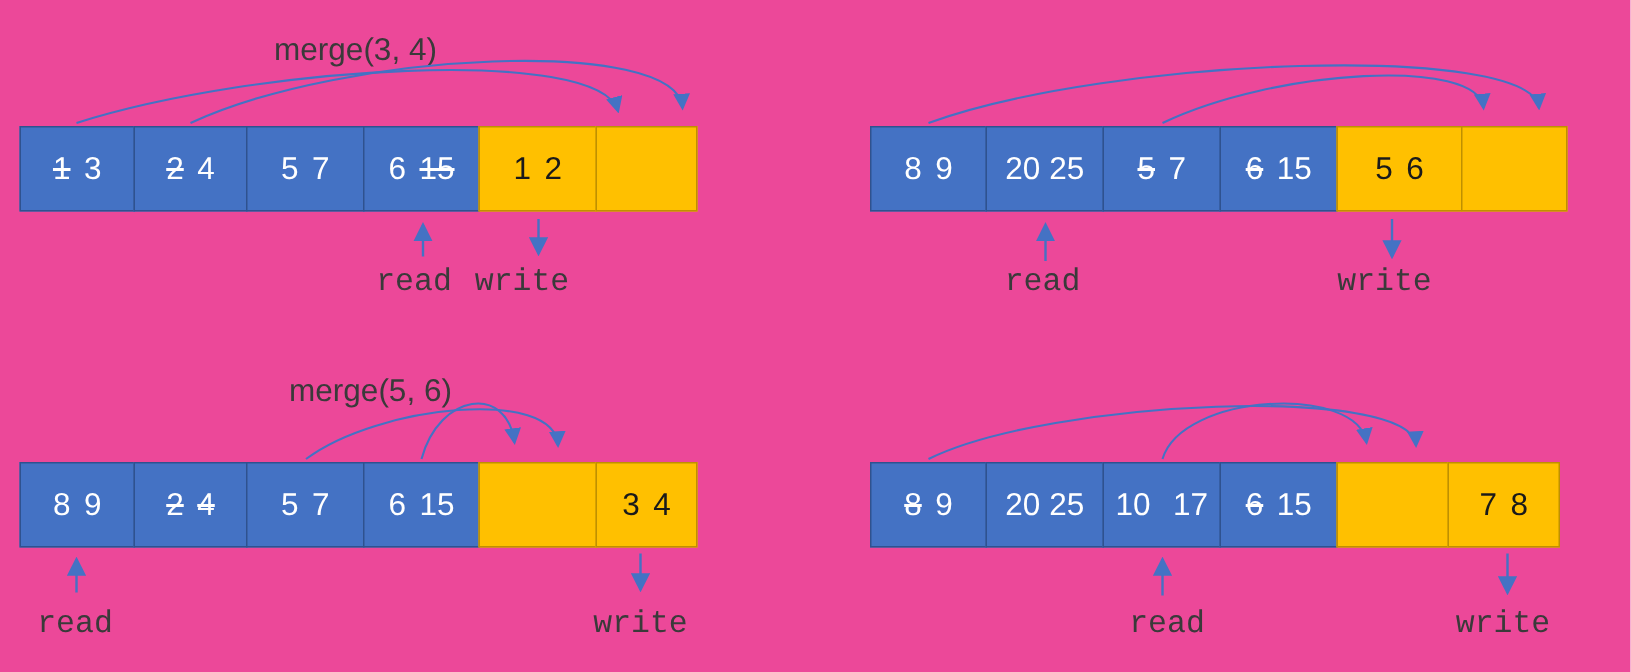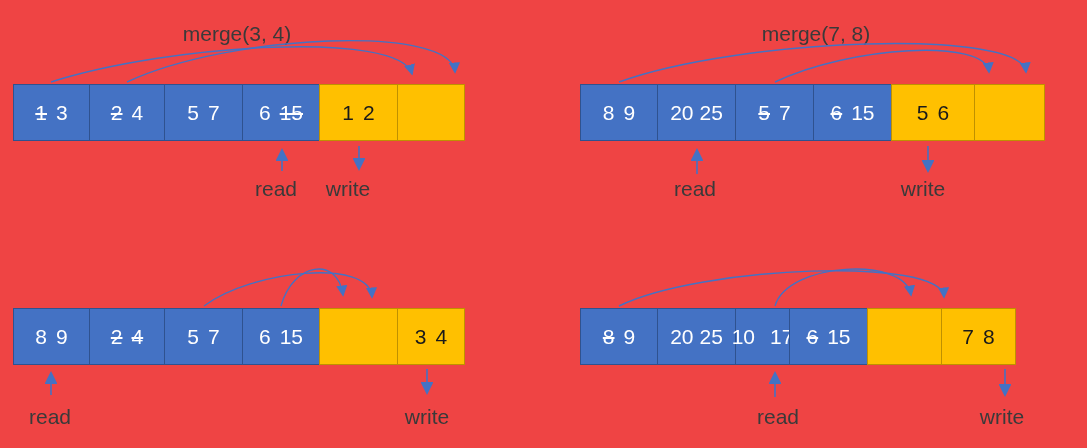--- a/index.html
+++ b/index.html
@@ -1,27 +1,27 @@
 <!DOCTYPE html>
 <html><head>
 <meta charset="utf-8">
 <style>
   html,body{margin:0;padding:0;background:#ffffff;}
-  .canvas{position:relative;width:1087px;height:448px;background:#ef4444;overflow:hidden;
+  .canvas{position:relative;width:1087px;height:448px;background:#ec4899;overflow:hidden;
           font-family:"Liberation Sans", sans-serif;}
   .overlay{position:absolute;left:0;top:0;width:1087px;height:448px;pointer-events:none;z-index:5;}
   .title{position:absolute;transform:translateX(-50%);font-size:21px;color:#3a3a3a;white-space:nowrap;z-index:2;}
   .array{position:absolute;display:flex;z-index:1;}
   .cell{height:57px;box-sizing:border-box;display:flex;align-items:center;justify-content:center;
         gap:9px;font-size:21px;}
   .cell + .cell{margin-left:-1px;}
   .blue{background:#4472C4;border:1px solid #2F528F;color:#ffffff;}
   .gold{background:#FFC000;border:1px solid #BF9000;color:#1a1a1a;}
   .num.struck{text-decoration:line-through;}
-  .ptr-label{position:absolute;transform:translateX(-50%);font-size:21px;color:#3a3a3a;white-space:nowrap;z-index:2;}
+  .ptr-label{position:absolute;transform:translateX(-50%);font-size:21px;color:#3a3a3a;white-space:nowrap;z-index:2;font-family:Liberation Mono, monospace;}
 </style>
 </head>
 <body>
 
 <div class="canvas">
 
   <svg class="overlay" width="1087" height="448" viewBox="0 0 1087 448">
     <defs>
       <marker id="ah" viewBox="0 0 10 10" refX="8.5" refY="5" markerWidth="8" markerHeight="8" orient="auto-start-reverse">
         <path d="M0,0 L10,5 L0,10 z" fill="#4472C4"></path>
@@ -72,21 +72,20 @@
       <span class="num">2</span>
     </div>
     <div class="cell gold" style="width:68px">
       <span class="num"></span>
       <span class="num"></span>
     </div>
   </div>
   <div class="ptr-label" style="left:276px;top:177px">read</div>
   <div class="ptr-label" style="left:348px;top:177px">write</div>
 
-  <div class="title" style="left:816px;top:22px">merge(7, 8)</div>
   <div class="array" style="left:580px;top:84px">
     <div class="cell blue" style="width:78px">
       <span class="num">8</span>
       <span class="num">9</span>
     </div>
     <div class="cell blue" style="width:79px;gap:6px">
       <span class="num">20</span>
       <span class="num">25</span>
     </div>
     <div class="cell blue" style="width:79px">
@@ -102,20 +101,21 @@
       <span class="num">6</span>
     </div>
     <div class="cell gold" style="width:71px">
       <span class="num"></span>
       <span class="num"></span>
     </div>
   </div>
   <div class="ptr-label" style="left:695px;top:177px">read</div>
   <div class="ptr-label" style="left:923px;top:177px">write</div>
 
+  <div class="title" style="left:247px;top:249px">merge(5, 6)</div>
   <div class="array" style="left:13px;top:308px">
     <div class="cell blue" style="width:77px">
       <span class="num">8</span>
       <span class="num">9</span>
     </div>
     <div class="cell blue" style="width:76px">
       <span class="num struck">2</span>
       <span class="num struck">4</span>
     </div>
     <div class="cell blue" style="width:79px">
@@ -140,21 +140,21 @@
 
   <div class="array" style="left:580px;top:308px">
     <div class="cell blue" style="width:78px">
       <span class="num struck">8</span>
       <span class="num">9</span>
     </div>
     <div class="cell blue" style="width:79px;gap:6px">
       <span class="num">20</span>
       <span class="num">25</span>
     </div>
-    <div class="cell blue" style="width:55px;gap:15px">
+    <div class="cell blue" style="width:79px;gap:15px">
       <span class="num">10</span>
       <span class="num">17</span>
     </div>
     <div class="cell blue" style="width:79px">
       <span class="num struck">6</span>
       <span class="num">15</span>
     </div>
     <div class="cell gold" style="width:75px">
       <span class="num"></span>
       <span class="num"></span>

